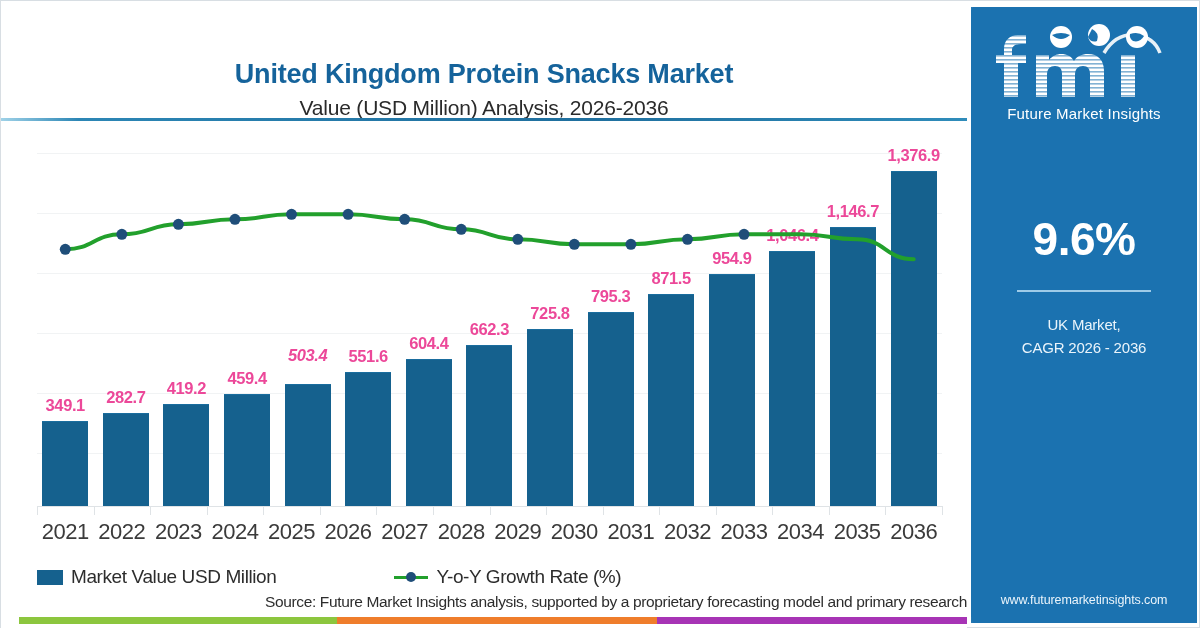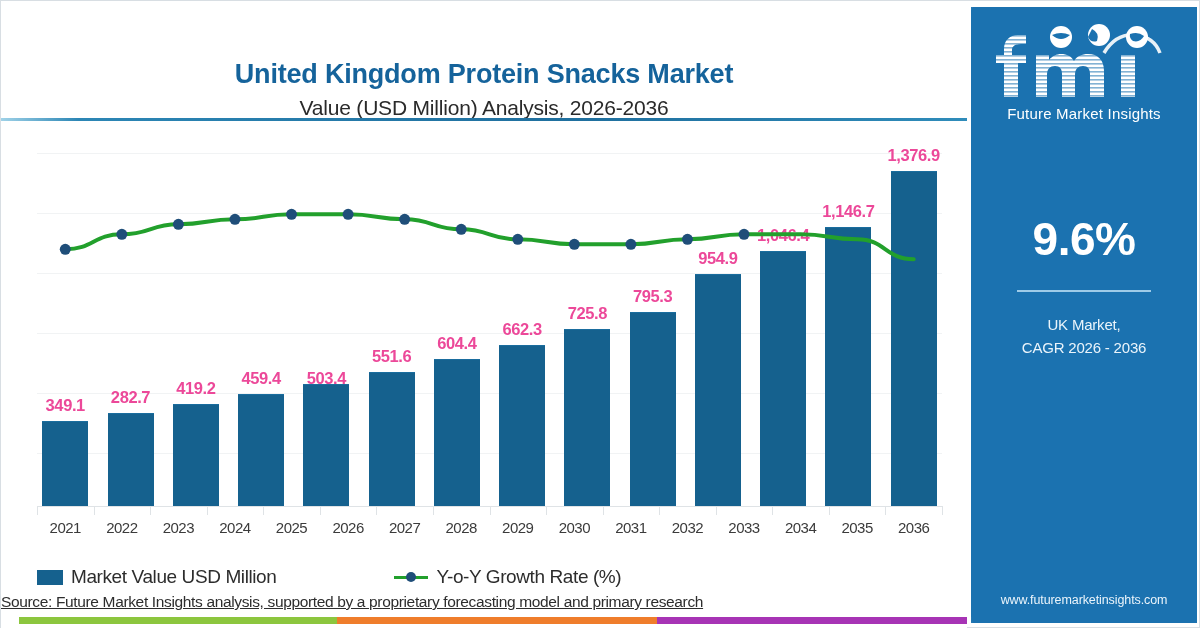--- a/index.html
+++ b/index.html
@@ -97,21 +97,21 @@
   }
 
   
   #xaxis {
     position: absolute; left: 36px; top: 518px;
     width: 905px; height: 30px;
     display: flex; justify-content: space-between;
   }
   .xlabel {
     width: 56.5px; text-align: center;
-    font-size: 15px; color: #3b3b3b;
+    font-size: 22px; color: #3b3b3b;
     letter-spacing: -0.5px;
   }
 
   
   #legend {
     position: absolute; left: 36px; top: 563px;
     width: 905px; height: 26px;
     display: flex; align-items: center;
     justify-content: flex-start; gap: 118px;
   }
@@ -132,24 +132,23 @@
     background: #1f4e79;
   }
   .legend-text {
     font-size: 19px; color: #2d2d2d; letter-spacing: -0.4px;
   }
 
   
   #source {
     position: absolute; left: 0; top: 592px;
     width: 966px;
-    text-align: left;
+    text-align: right;
     font-size: 15.5px; color: #2d2d2d;
     letter-spacing: -0.35px;
-    text-decoration: underline;
   }
 
   
   #strips {
     position: absolute; left: 18px; top: 616px;
     width: 948px; height: 7px;
     display: flex;
   }
   .strip { height: 7px; }
 
@@ -236,21 +235,21 @@
           </div>
           <div class="bar-slot">
             <div class="bar-label" style="bottom: 108.005px;">419.2</div>
             <div class="bar" style="height: 102.005px; background: rgb(21, 97, 142);"></div>
           </div>
           <div class="bar-slot">
             <div class="bar-label" style="bottom: 117.787px;">459.4</div>
             <div class="bar" style="height: 111.787px; background: rgb(21, 97, 142);"></div>
           </div>
           <div class="bar-slot">
-            <div class="bar-label" style="bottom: 118px;">503.4</div>
+            <div class="bar-label" style="bottom: 141px; font-style: italic;">503.4</div>
             <div class="bar" style="height: 122.494px; background: rgb(21, 97, 142);"></div>
           </div>
           <div class="bar-slot">
             <div class="bar-label" style="bottom: 140.223px;">551.6</div>
             <div class="bar" style="height: 134.223px; background: rgb(21, 97, 142);"></div>
           </div>
           <div class="bar-slot">
             <div class="bar-label" style="bottom: 153.071px;">604.4</div>
             <div class="bar" style="height: 147.071px; background: rgb(21, 97, 142);"></div>
           </div>
@@ -258,20 +257,24 @@
             <div class="bar-label" style="bottom: 167.16px;">662.3</div>
             <div class="bar" style="height: 161.16px; background: rgb(21, 97, 142);"></div>
           </div>
           <div class="bar-slot">
             <div class="bar-label" style="bottom: 182.611px;">725.8</div>
             <div class="bar" style="height: 176.611px; background: rgb(21, 97, 142);"></div>
           </div>
           <div class="bar-slot">
             <div class="bar-label" style="bottom: 199.523px;">795.3</div>
             <div class="bar" style="height: 193.523px; background: rgb(21, 97, 142);"></div>
+          </div>
+          <div class="bar-slot">
+            <div class="bar-label" style="bottom: 218.065px;">871.5</div>
+            <div class="bar" style="height: 212.065px; background: rgb(21, 97, 142);"></div>
           </div>
           <div class="bar-slot">
             <div class="bar-label" style="bottom: 238.359px;">954.9</div>
             <div class="bar" style="height: 232.359px; background: rgb(21, 97, 142);"></div>
           </div>
           <div class="bar-slot">
             <div class="bar-label" style="bottom: 260.624px;">1,046.4</div>
             <div class="bar" style="height: 254.624px; background: rgb(21, 97, 142);"></div>
           </div>
           <div class="bar-slot">

